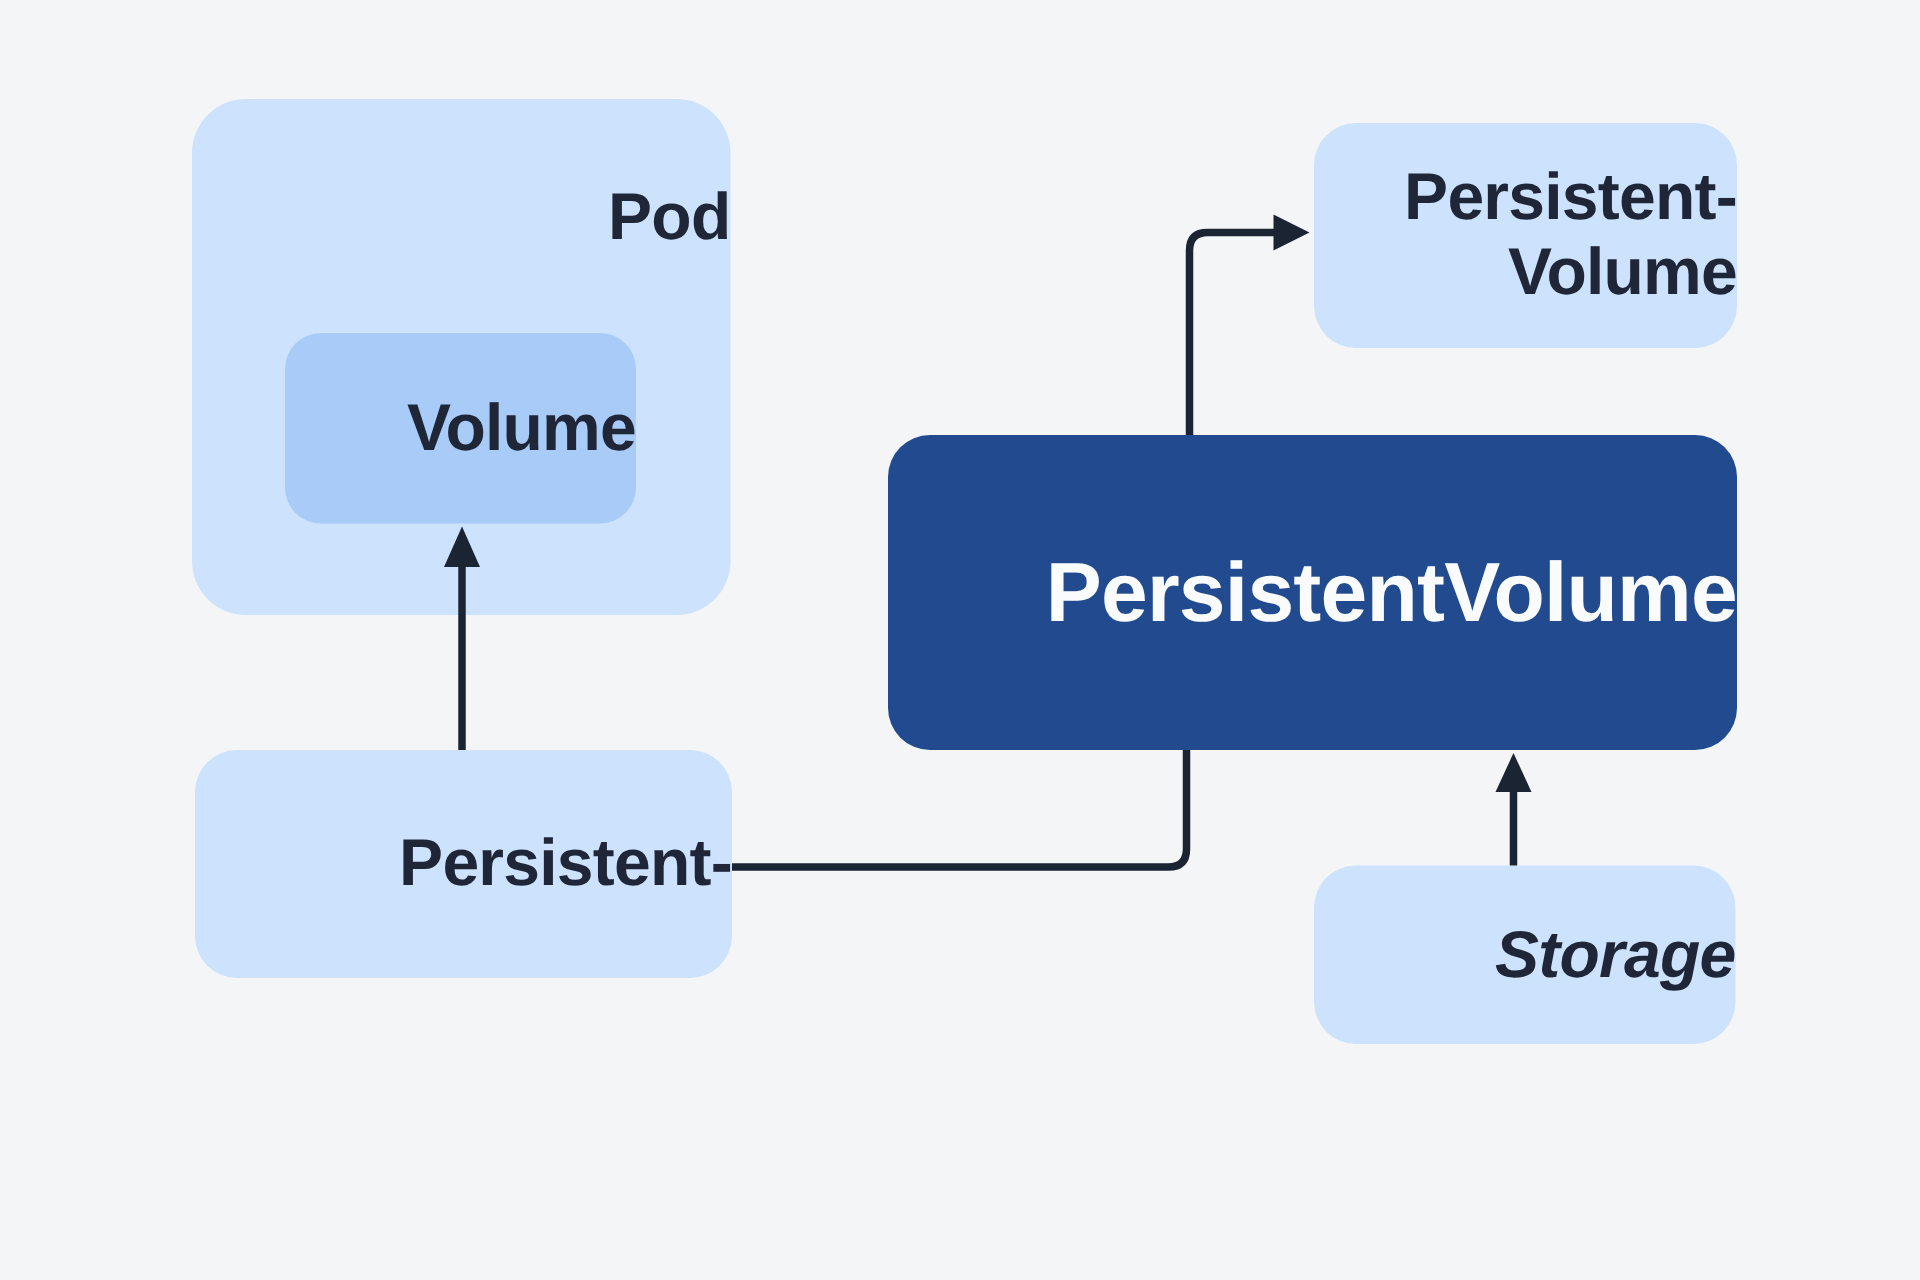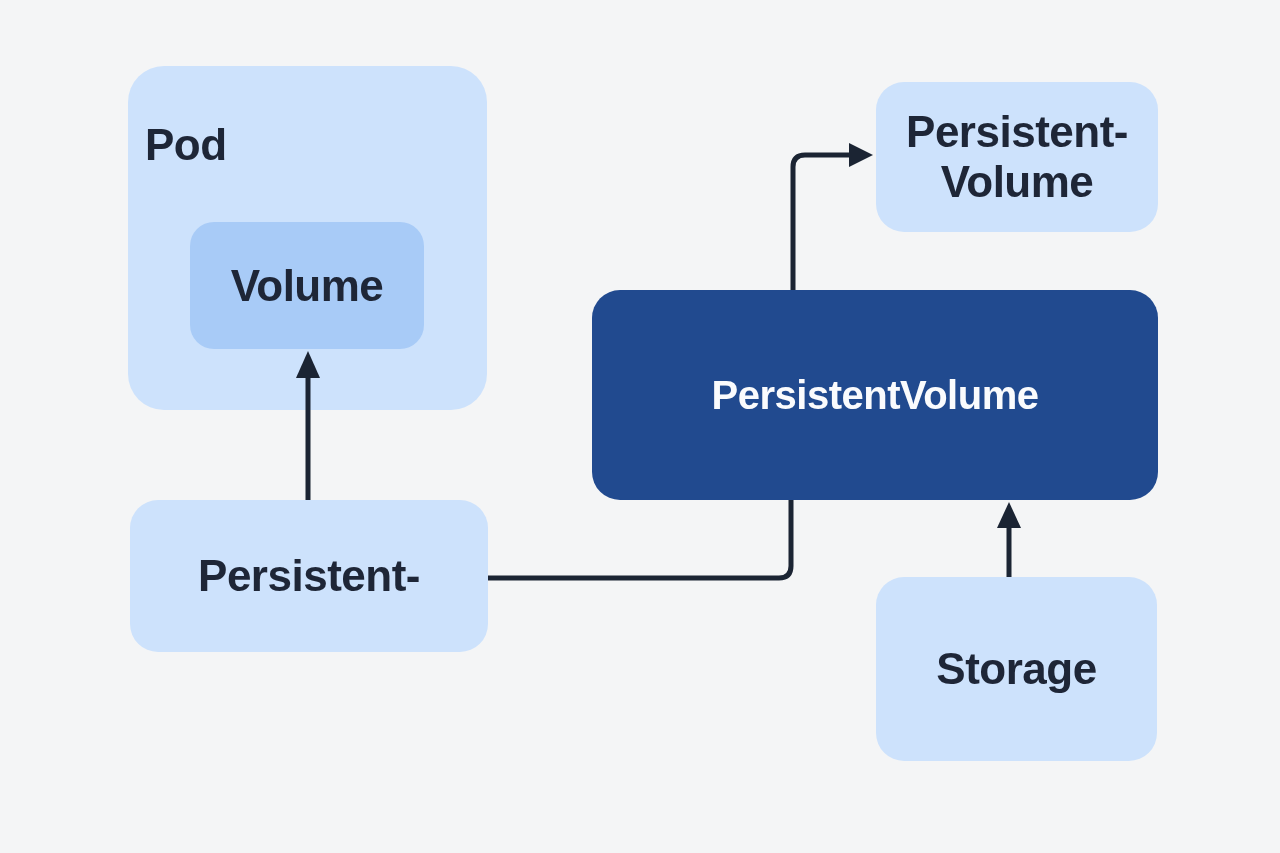--- a/index.html
+++ b/index.html
@@ -21,49 +21,49 @@
     position: relative;
     width: 1280px;
     height: 853px;
     background: var(--background);
     overflow: hidden;
   }
   .node {
     position: absolute;
     display: flex;
     flex-direction: column;
-    align-items: center;
+    align-items: flex-end;
     justify-content: center;
     text-align: center;
     font-weight: 700;
     font-size: 44px;
     line-height: 50px;
     color: var(--text-dark);
     letter-spacing: -0.5px;
   }
   .node.light { background: var(--box-light); border-radius: 28px; }
   .node.mid   { background: var(--box-mid);  border-radius: 24px; }
   .node.dark  {
     background: var(--box-dark);
     border-radius: 28px;
     color: var(--text-light);
-    font-size: 40px;
+    font-size: 56px;
   }
   .pod-box {
     position: absolute;
     left: 128px; top: 66px;
     width: 359px; height: 344px;
     background: var(--box-light);
     border-radius: 36px;
   }
   .pod-label {
     position: absolute;
-    top: 54px; left: 17px;
+    top: 54px; left: 0;
     width: 100%;
-    text-align: left;
+    text-align: right;
     font-weight: 700;
     font-size: 44px;
     line-height: 50px;
     letter-spacing: -0.5px;
     color: var(--text-dark);
   }
   .volume-box {
     left: 190px; top: 222px;
     width: 234px; height: 127px;
   }
@@ -74,21 +74,21 @@
   .pv-main-box {
     left: 592px; top: 290px;
     width: 566px; height: 210px;
   }
   .pv-ref-box {
     left: 876px; top: 82px;
     width: 282px; height: 150px;
   }
   .storage-box {
     left: 876px; top: 577px;
-    width: 281px; height: 184px;
+    width: 281px; height: 119px; font-style: italic;
   }
   svg.connectors {
     position: absolute;
     left: 0; top: 0;
     width: 1280px; height: 853px;
     pointer-events: none;
   }
   .connector {
     stroke: var(--line);
     stroke-width: 5;

